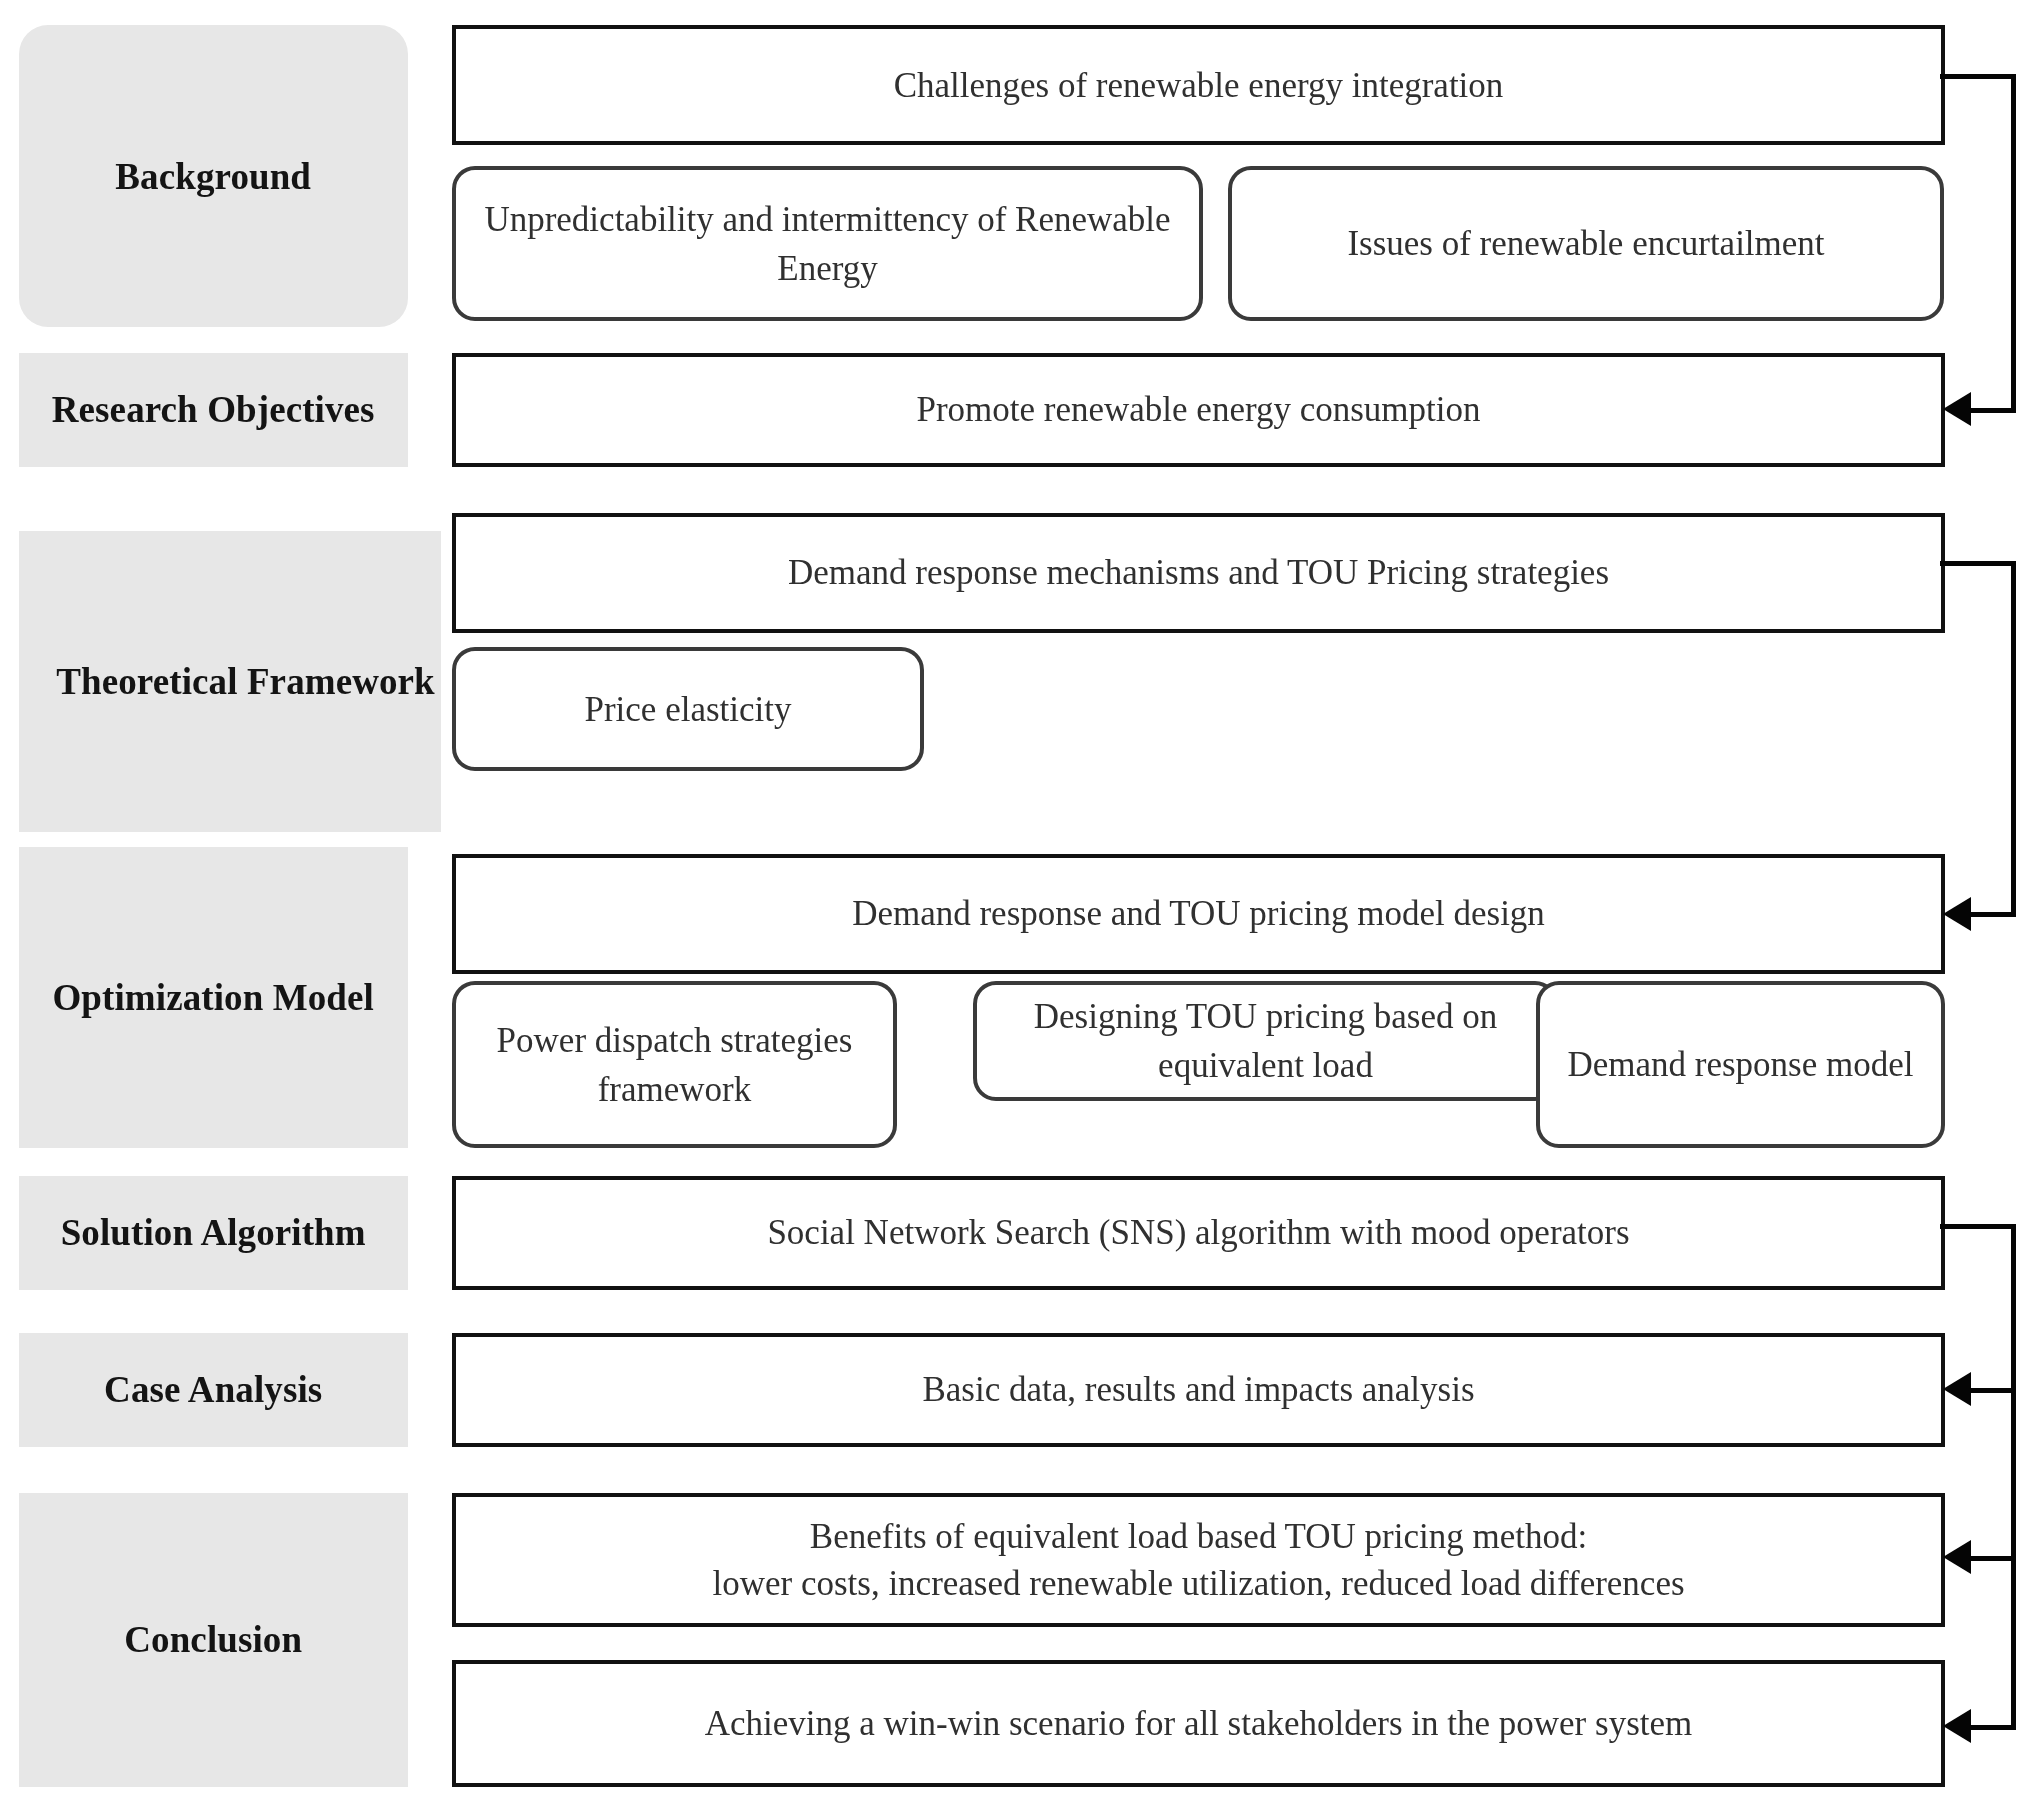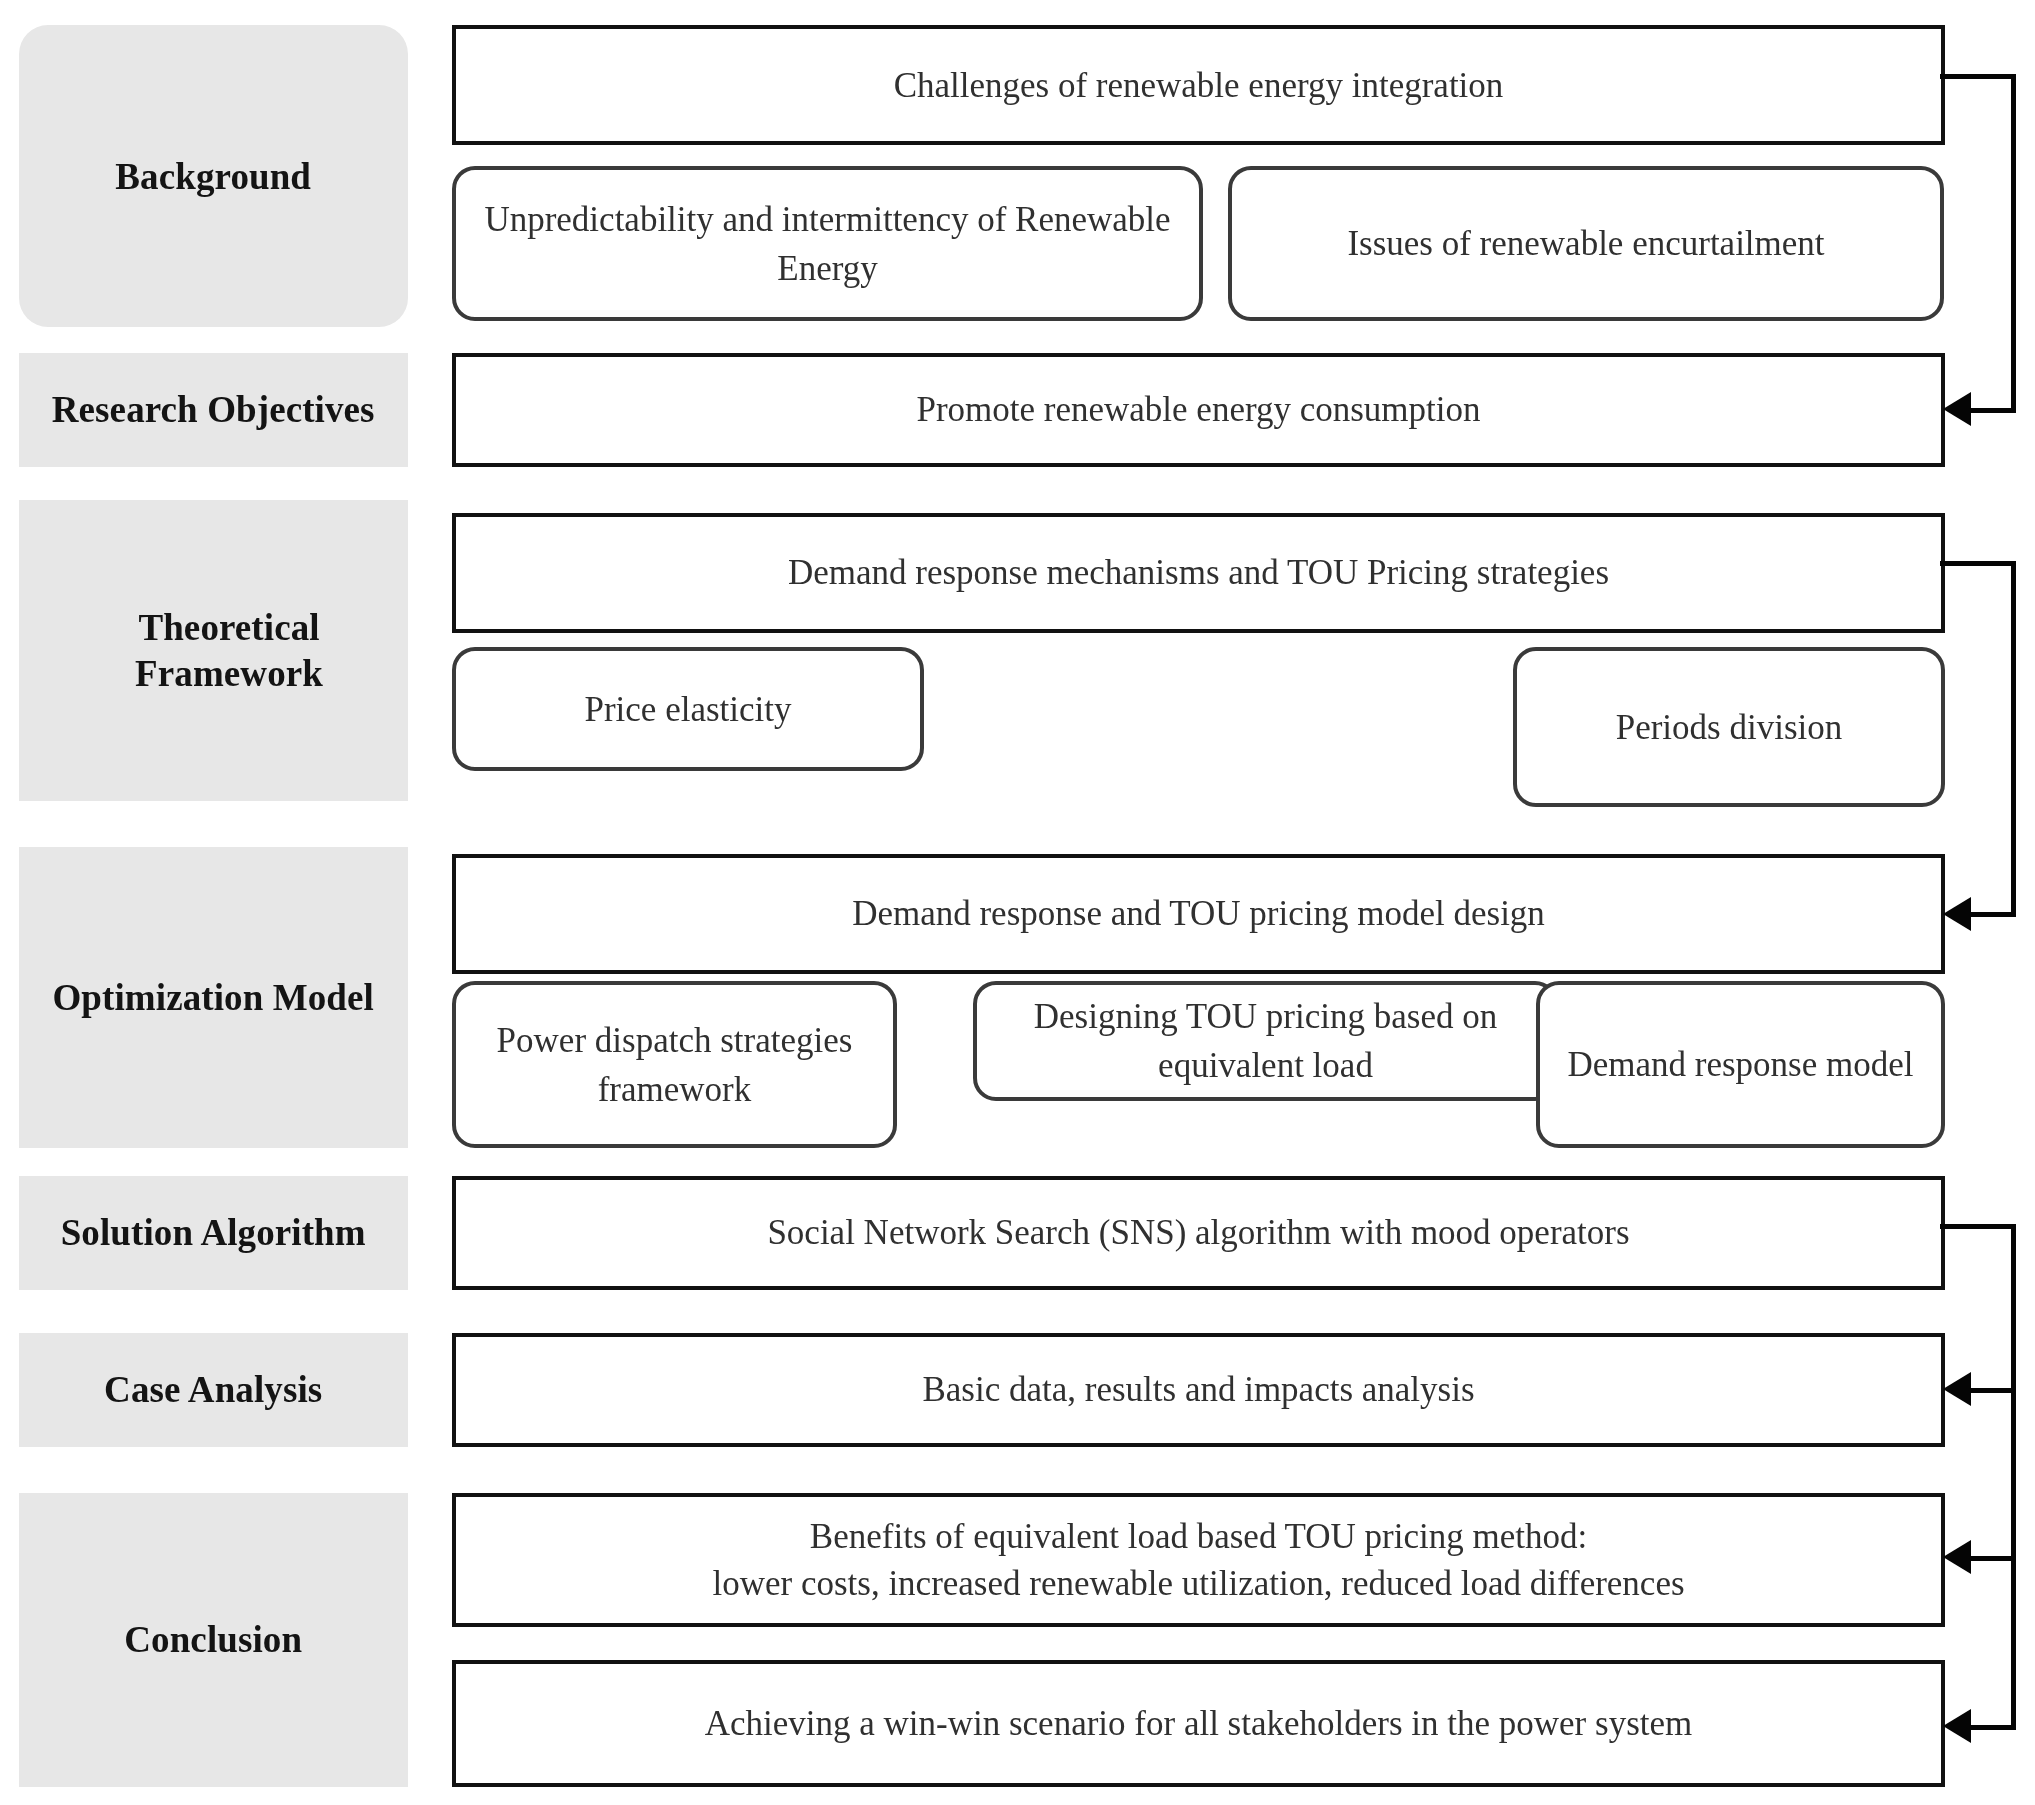--- a/index.html
+++ b/index.html
@@ -94,21 +94,21 @@
     <span>Background</span>
   </div>
 
   <div class="stage" style="left:18.7px; top:353px; width:389px; height:114px;">
     <span>
       <span class="ml">Research</span>
       <span class="ml">Objectives</span>
     </span>
   </div>
 
-  <div class="stage" style="left:18.7px; top:500px; width:389px; height:301px;padding-left:37px;">
+  <div class="stage" style="left:18.7px; top:531px; width:422px; height:301px;padding-left:37px;">
     <span>
       <span class="ml">Theoretical</span>
       <span class="ml">Framework</span>
     </span>
   </div>
 
   <div class="stage" style="left:18.7px; top:847px; width:389px; height:301px;">
     <span>
       <span class="ml">Optimization</span>
       <span class="ml">Model</span>
@@ -151,23 +151,20 @@
 
   <div class="mainbox" style="left:452px; top:513px; width:1493px; height:120px;">
     <span>Demand response  mechanisms and TOU Pricing strategies</span>
   </div>
 
   <div class="subbox" style="left:452px; top:647px; width:472px; height:124px;">
     <span>Price elasticity</span>
   </div>
 
 
-  <div class="subbox" style="left:1513px; top:647px; width:432px; height:160px;">
-    <span>Periods division</span>
-  </div>
 
   <div class="mainbox" style="left:452px; top:854px; width:1493px; height:120px;">
     <span>Demand response   and  TOU pricing model design</span>
   </div>
 
   <div class="subbox" style="left:452px; top:981px; width:445px; height:167px;">
     <span>
       <span class="ml">Power dispatch</span>
       <span class="ml">strategies</span>
       <span class="ml">framework</span>

